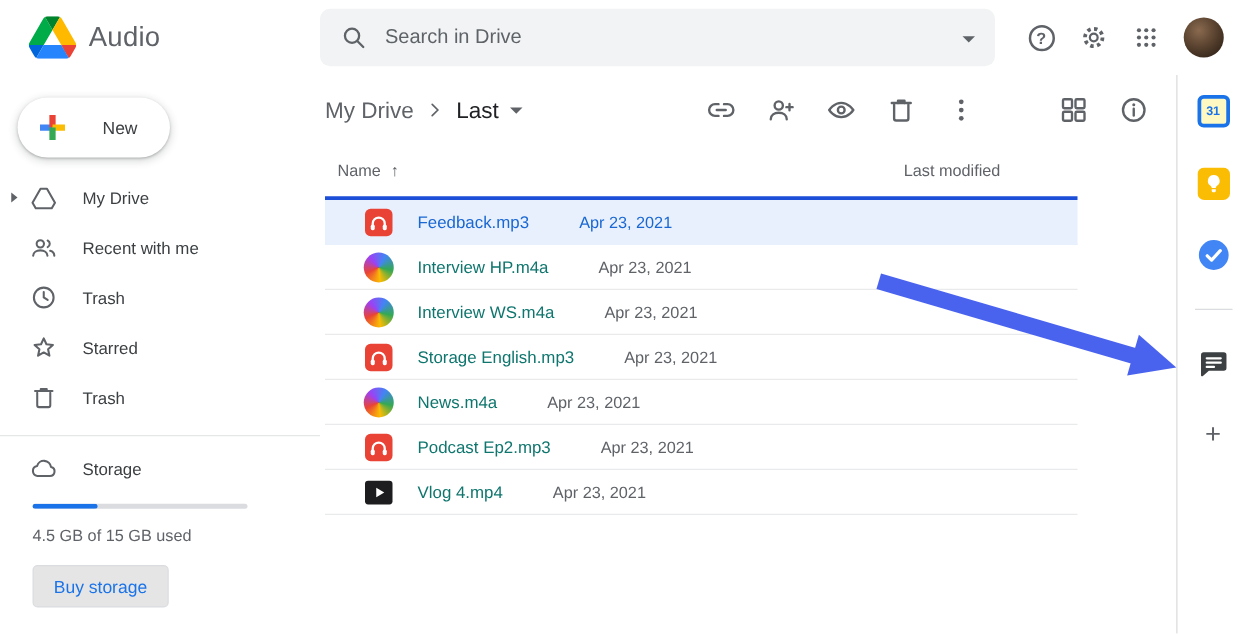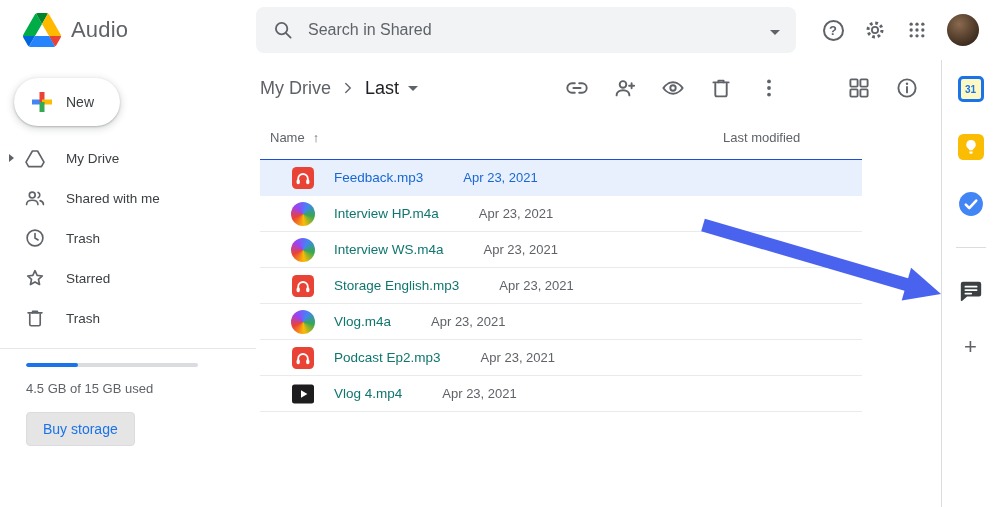--- a/index.html
+++ b/index.html
@@ -16,21 +16,21 @@
   .caret-down { width:0; height:0; border-left:5px solid transparent; border-right:5px solid transparent; border-top:5px solid #5f6368; display:inline-block; }
   .header-actions { margin-left:auto; display:flex; align-items:center; gap:18px; padding-right:20px; }
   .hicon { width:24px; height:24px; display:flex; align-items:center; justify-content:center; cursor:pointer; }
   .help-circ { width:21px; height:21px; border:2px solid #5f6368; border-radius:50%; display:flex; align-items:center; justify-content:center; font-size:13px; font-weight:bold; color:#5f6368; }
   .avatar { width:32px; height:32px; border-radius:50%; background:radial-gradient(circle at 38% 32%, #8a6a4f 0%, #5a4330 45%, #23180f 100%); cursor:pointer; }
 
   
   .sidebar { position:absolute; top:60px; left:0; width:256px; bottom:0; background:#fff; }
   .new-btn { margin:18px 0 0 14px; height:48px; padding:0 26px 0 16px; border:none; border-radius:24px; background:#fff;
              box-shadow:0 1px 2px rgba(60,64,67,.30), 0 2px 6px 2px rgba(60,64,67,.15);
-             display:inline-flex; align-items:center; gap:12px; font-size:14px; color:#3c4043; cursor:pointer; font-family:inherit; }
+             display:inline-flex; align-items:center; gap:28px; font-size:14px; color:#3c4043; cursor:pointer; font-family:inherit; }
   .nav { margin-top:12px; }
   .nav-item { position:relative; height:40px; display:flex; align-items:center; padding-left:24px; font-size:13.5px; color:#3c4043; cursor:pointer; border-radius:0 20px 20px 0; }
   .nav-icon { width:22px; height:22px; margin-right:20px; flex:none; display:flex; align-items:center; justify-content:center; }
   .expander { position:absolute; left:9px; top:16px; width:0; height:0; border-top:4px solid transparent; border-bottom:4px solid transparent; border-left:5px solid #5f6368; cursor:pointer; }
   .storage-sec { margin-top:10px; border-top:1px solid #e4e6e8; padding-top:6px; }
   .progress { margin:8px 0 0 26px; width:172px; height:4px; background:#dadce0; border-radius:2px; overflow:hidden; }
   .progress-fill { height:100%; width:30%; background:#1a73e8; border-radius:2px; }
   .usage { margin:14px 0 0 26px; font-size:13px; color:#5f6368; }
   .buy-btn { margin:16px 0 0 26px; padding:8px 16px; background:#e5e5e5; border:1px solid #dadce0; border-radius:4px; color:#1a73e8; font-size:14px; font-weight:500; cursor:pointer; font-family:inherit; }
 
@@ -39,21 +39,21 @@
   .toolbar { height:56px; display:flex; align-items:center; padding-right:22px; }
   .crumb { display:flex; align-items:center; font-size:18px; color:#5f6368; }
   .crumb-root { cursor:pointer; }
   .crumb-sep { margin:0 8px; display:flex; }
   .crumb-current { color:#202124; display:flex; align-items:center; gap:9px; cursor:pointer; }
   .tool-icons { margin-left:auto; display:flex; align-items:center; gap:24px; }
   .ticon { width:24px; height:24px; display:flex; align-items:center; justify-content:center; cursor:pointer; }
   .tool-gap { width:18px; }
 
   .table { margin-right:79px; }
-  .thead { display:flex; align-items:center; height:44px; padding-left:10px; border-bottom:1px solid #1d4ed8; font-size:13px; color:#5f6368; font-weight:500; }
+  .thead { display:flex; align-items:center; height:44px; padding-left:10px; border-bottom:3px solid #1d4ed8; font-size:13px; color:#5f6368; font-weight:500; }
   .sort-arrow { margin-left:8px; font-size:13px; color:#5f6368; }
   .hdate, .fdate { width:139px; margin-left:auto; text-align:left; }
   .file-row { display:flex; align-items:center; height:36px; padding-left:30px; border-bottom:1px solid #e9eaec; cursor:pointer; }
   .ficon { width:26px; height:26px; flex:none; margin-right:18px; display:flex; align-items:center; justify-content:center; }
   .fname { font-size:13.5px; color:#0f766e; }
   .fdate { font-size:13px; color:#5f6368;margin-left:40px; }
   .file-row.selected { background:#e8f0fe; border-bottom-color:#e8f0fe; }
   .file-row.selected .fname { color:#1967d2; font-weight:500; }
   .file-row.selected .fdate { color:#1967d2; }
   .icon-m4a { width:24px; height:24px; border-radius:50%;
@@ -90,21 +90,21 @@
       <span class="app-name">Audio</span>
     </div>
 
     <div class="searchbar">
       <span style="display:flex;">
         <svg width="22" height="22" viewBox="0 0 24 24" fill="none" stroke="#5f6368" stroke-width="2" stroke-linecap="round">
           <circle cx="10.5" cy="10.5" r="6.2"></circle>
             <path d="m15.3 15.3 5 5"></path>
         </svg>
       </span>
-      <span class="search-placeholder">Search in Shared</span>
+      <span class="search-placeholder">Search in Drive</span>
       <span class="search-caret"><span class="caret-down"></span></span>
     </div>
 
     <div class="header-actions">
       <span class="hicon">
         <span class="help-circ">?</span>
       </span>
       <span class="hicon">
         <span style="display:flex;">
           <svg width="24" height="24" viewBox="0 0 24 24" fill="none" stroke="#5f6368">
@@ -157,21 +157,21 @@
       </div>
       <div class="nav-item">
         <span class="nav-icon">
           <svg width="22" height="22" viewBox="0 0 24 24" fill="none" stroke="#5f6368" stroke-width="1.8" stroke-linecap="round">
             <circle cx="9" cy="8.8" r="3.2"></circle>
             <path d="M2.8 19.2c0-3.1 2.8-4.7 6.2-4.7s6.2 1.6 6.2 4.7"></path>
             <path d="M15.4 5.9a3.2 3.2 0 0 1 0 5.8"></path>
             <path d="M17.6 14.9c2.2.6 3.6 2 3.6 4.3"></path>
           </svg>
         </span>
-        <span>Shared with me</span>
+        <span>Recent with me</span>
       </div>
       <div class="nav-item">
         <span class="nav-icon">
           <svg width="22" height="22" viewBox="0 0 24 24" fill="none" stroke="#5f6368" stroke-width="1.8" stroke-linecap="round">
             <circle cx="12" cy="12" r="8.6"></circle>
               <path d="M12 7.2V12l3.4 2.1"></path>
           </svg>
         </span>
         <span>Trash</span>
       </div>
@@ -189,20 +189,28 @@
             <path d="M6.3 7.8v11a1.6 1.6 0 0 0 1.6 1.6h8.2a1.6 1.6 0 0 0 1.6-1.6v-11"></path>
             <path d="M4.4 6.4h15.2"></path>
               <path d="M9.4 6.4V4.6h5.2v1.8"></path>
           </svg>
         </span>
         <span>Trash</span>
       </div>
     </div>
 
     <div class="storage-sec">
+      <div class="nav-item">
+        <span class="nav-icon">
+          <svg width="22" height="22" viewBox="0 0 24 24" fill="none" stroke="#5f6368" stroke-width="1.8" stroke-linejoin="round">
+            <path d="M6.4 18.3h11a4 4 0 0 0 .9-7.9A6.2 6.2 0 0 0 6.2 9.6a4.4 4.4 0 0 0 .2 8.7z"></path>
+          </svg>
+        </span>
+        <span>Storage</span>
+      </div>
       <div class="progress">
         <div class="progress-fill" style="width: 30%;"></div>
       </div>
       <div class="usage">4.5 GB of 15 GB used</div>
       <button class="buy-btn">Buy storage</button>
     </div>
   </div>
 
   <div class="main">
     <div class="toolbar">
@@ -319,21 +327,21 @@
             </svg>
         </span>
         <span class="fname">Storage English.mp3</span>
         <span class="fdate">Apr 23, 2021</span>
       </div>
 
       <div class="file-row">
         <span class="ficon">
             <span class="icon-m4a"></span>
           </span>
-        <span class="fname">Vlog.m4a</span>
+        <span class="fname">News.m4a</span>
         <span class="fdate">Apr 23, 2021</span>
       </div>
 
       <div class="file-row">
         <span class="ficon">
           <svg width="24" height="24" viewBox="0 0 24 24">
               <rect x="1" y="1" width="22" height="22" rx="4.5" fill="#e94335"></rect>
               <path d="M7.2 16.2v-3.4a4.8 4.8 0 0 1 9.6 0v3.4" stroke="#fff" stroke-width="1.8" fill="none"></path>
               <rect x="5.6" y="13.6" width="3.2" height="4.6" rx="1.4" fill="#fff"></rect>
               <rect x="15.2" y="13.6" width="3.2" height="4.6" rx="1.4" fill="#fff"></rect>

